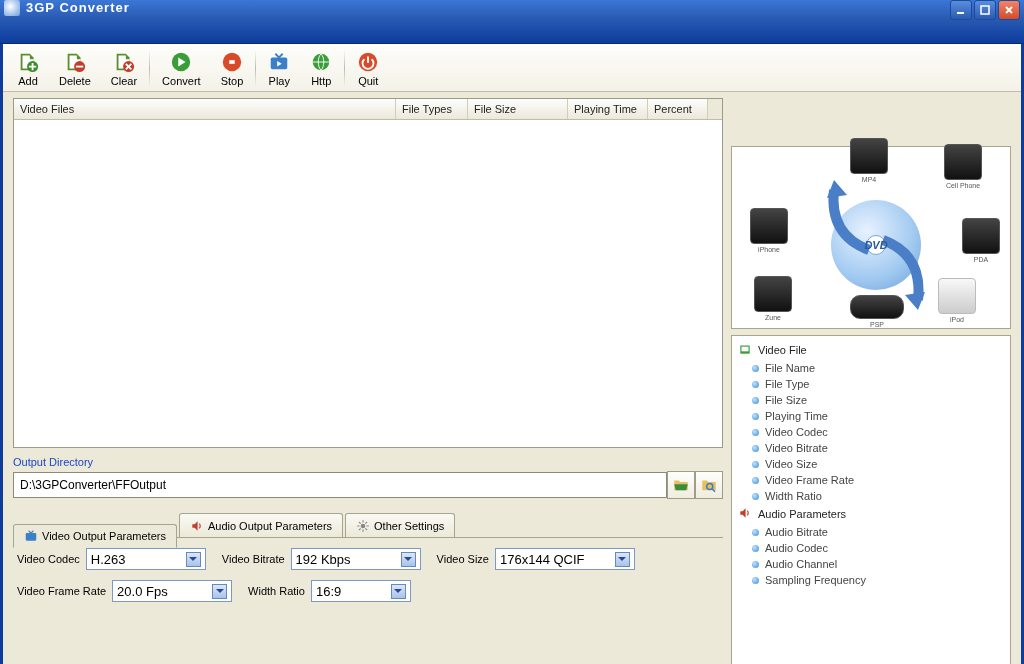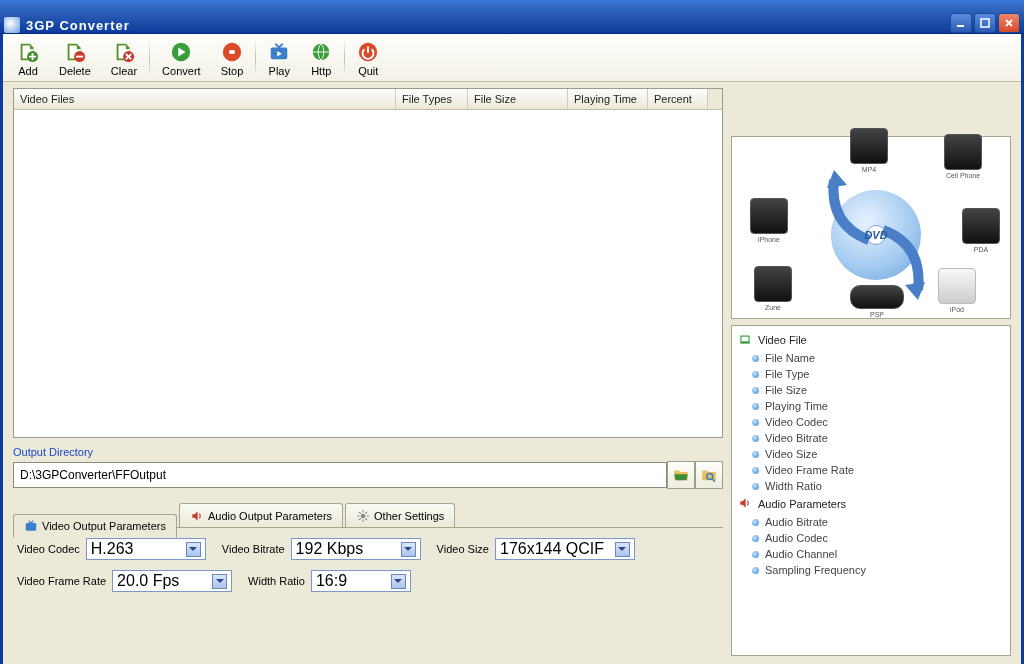--- a/index.html
+++ b/index.html
@@ -6,25 +6,25 @@
 body {
   font-family: Tahoma, Arial, sans-serif;
   font-size: 11px;
   background: #ece9d8;
   width: 1024px;
   height: 664px;
   overflow: hidden;
 }
 
 .titlebar {
-  height: 34px;
+  height: 44px;
   background: linear-gradient(to bottom, #3b77d6 0%, #2a5cb5 40%, #0d3c9c 100%);
   color: #fff;
   display: flex;
-  align-items: flex-end;
+  align-items: flex-start;
   padding: 0 4px;
   font-size: 13px;
   font-weight: bold;
   border-bottom: 1px solid #002a7a;
 }
 .titlebar-icon {
   width: 16px; height: 16px;
   margin-right: 6px;
   background: radial-gradient(circle at 40% 40%, #fff, #6a9cde);
   border-radius: 2px;
@@ -138,21 +138,21 @@
   display: flex;
   flex-wrap: wrap;
   gap: 10px 16px;
 }
 .field { display: flex; align-items: center; gap: 6px; }
 .field label { font-size: 11px; white-space: nowrap; }
 .select {
   border: 1px solid #7a98c9;
   background: #fff;
   padding: 2px 4px;
-  font-size: 16px;
+  font-size: 13px;
   height: 22px;
   display: flex; align-items: center; justify-content: space-between;
 }
 .select .arrow {
   width: 15px; height: 15px;
   background: linear-gradient(to bottom,#d9e7fb,#a9c3ec);
   border: 1px solid #6a87b8;
   display: flex; align-items: center; justify-content: center;
   margin-left: 6px;
 }

